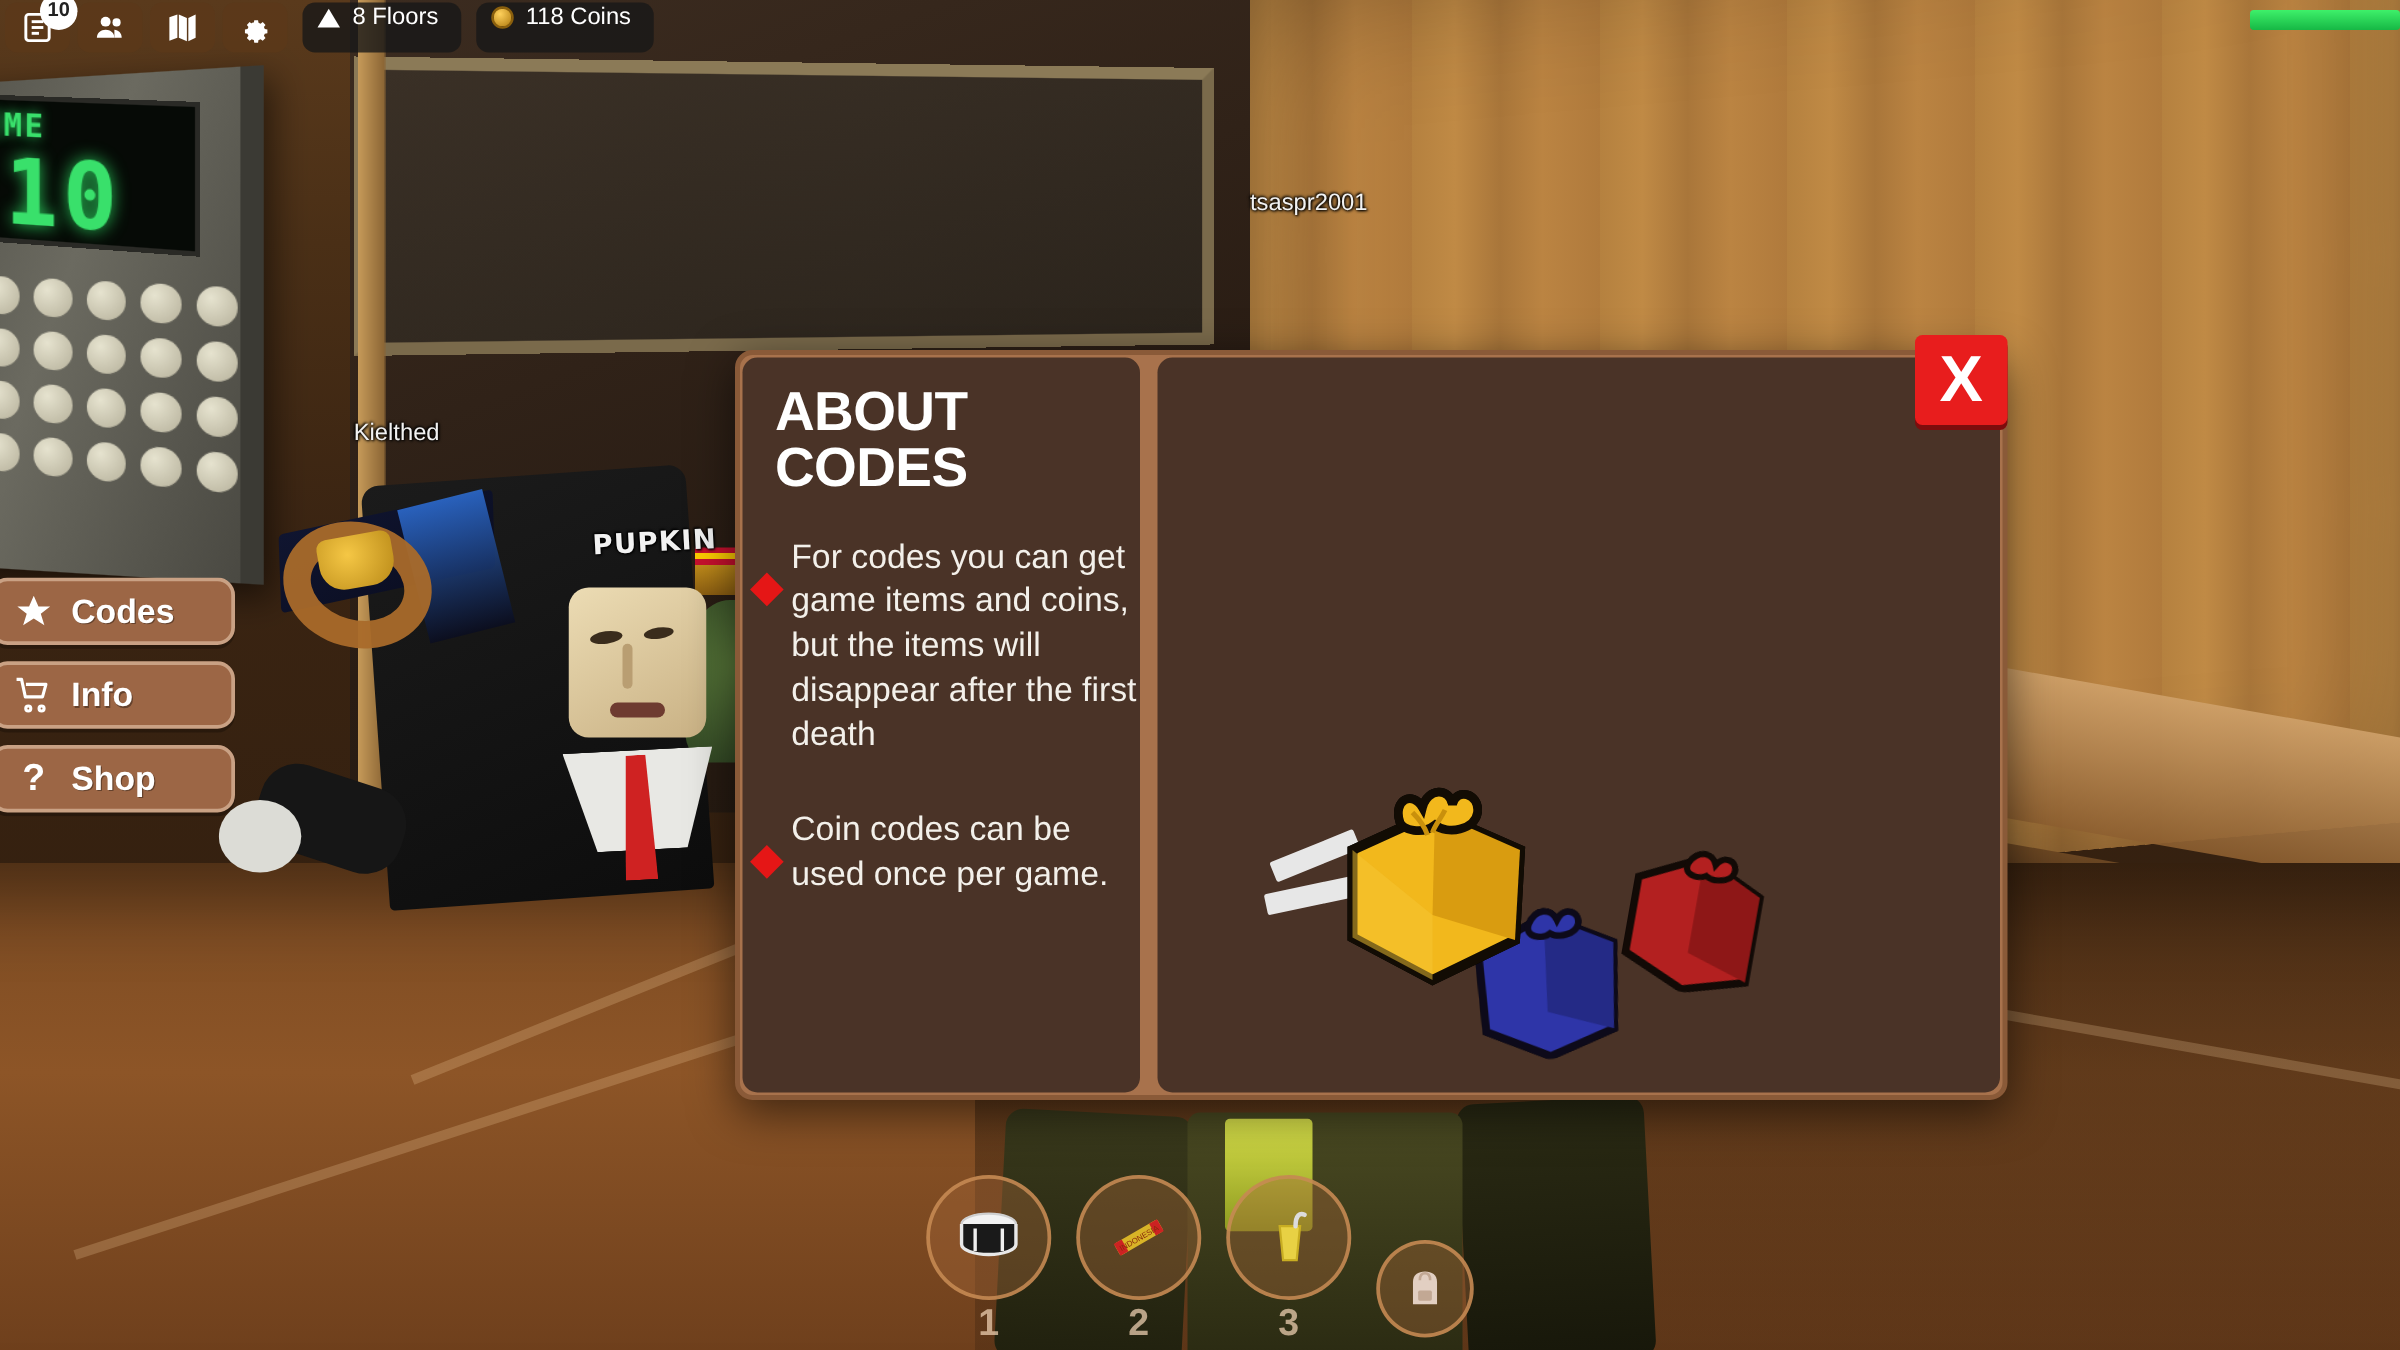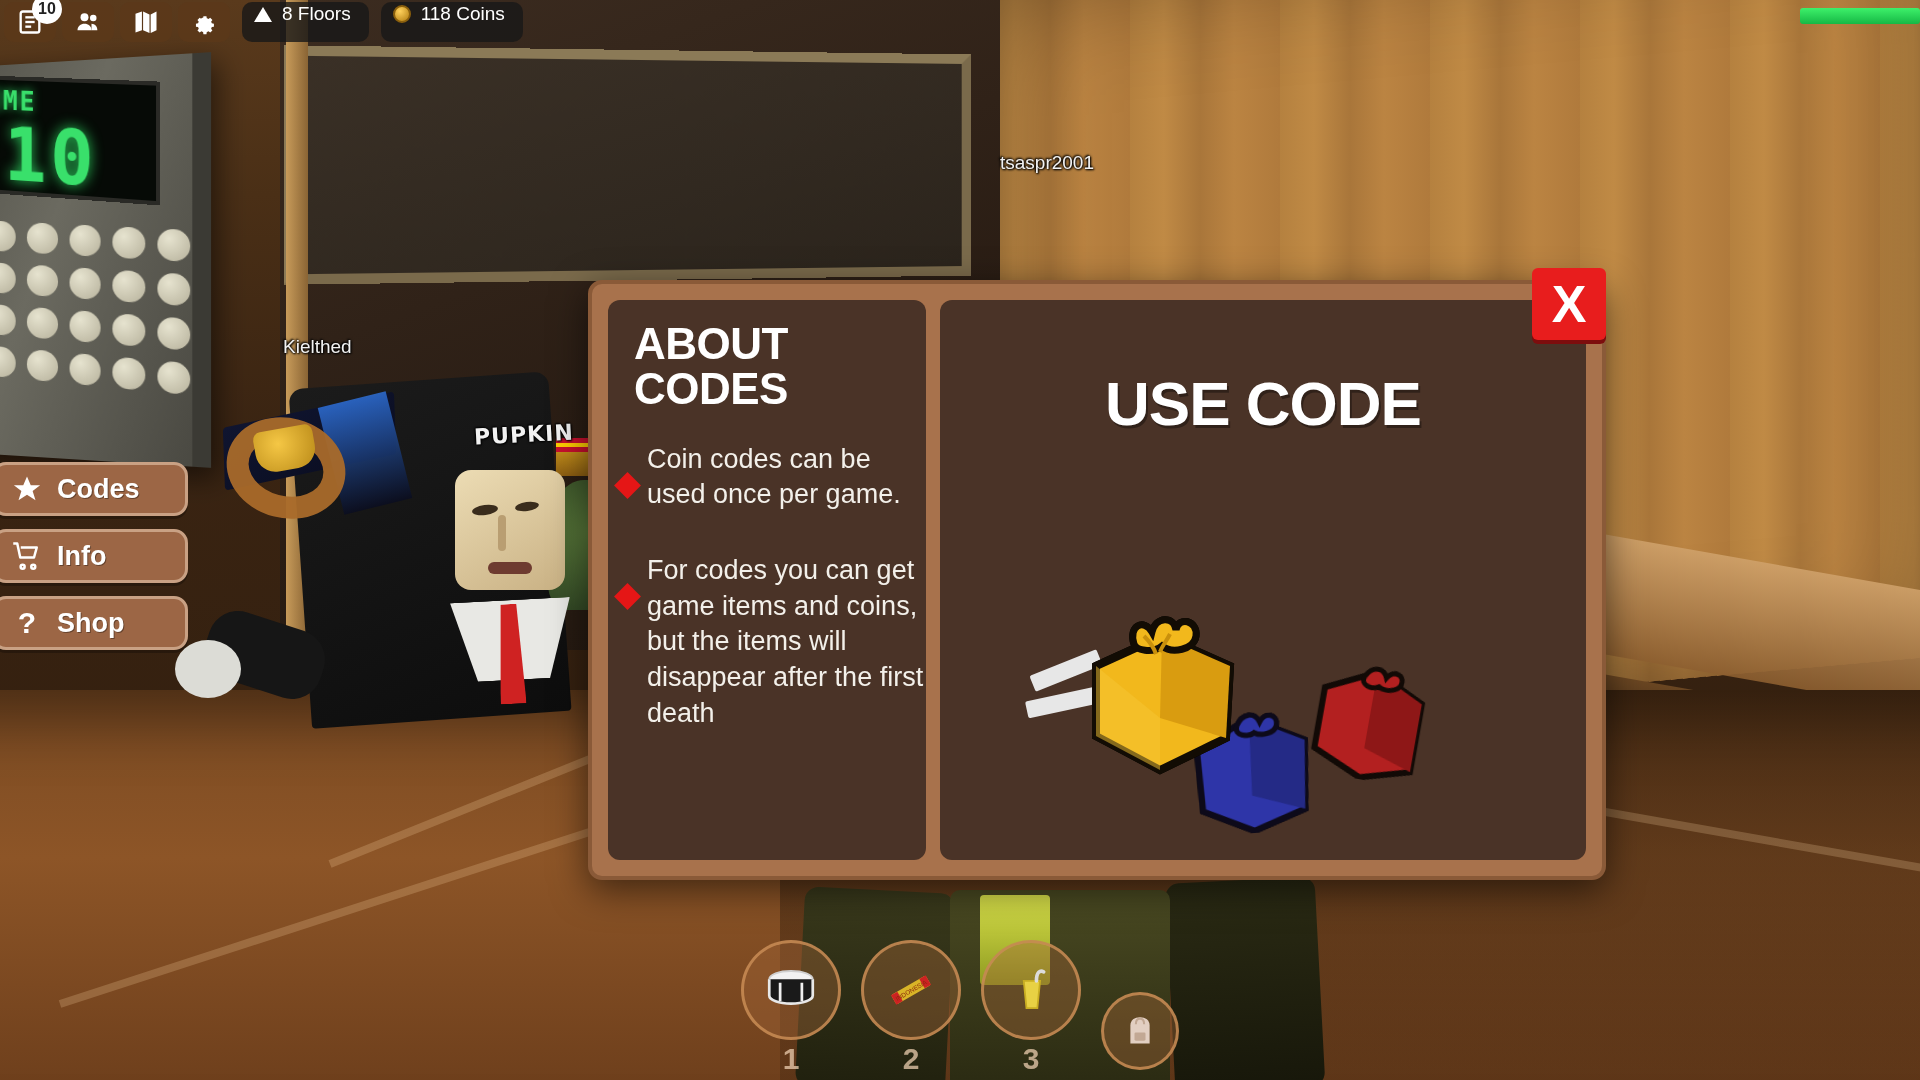--- a/index.html
+++ b/index.html
@@ -232,21 +232,21 @@
   .slot .num { color: rgba(235,205,175,.75); font-size: 30px; font-weight: 600; line-height: 1; }
 
   
   .modal {
     position: absolute; left: 588px; top: 280px;
     width: 1018px; height: 600px;
     background: #a8724c;
     border: 4px solid #8a5a38;
     border-radius: 14px;
     box-shadow: 0 10px 36px rgba(0,0,0,.55);
-    display: flex; gap: 14px; padding: 16px;
+    display: flex; gap: 14px; padding: 2px;
   }
   .panel {
     background: #4a3327;
     border-radius: 12px;
   }
   .panel-left { width: 318px; padding: 22px 0 0 0; position: relative; }
   .panel-right { flex: 1; position: relative; }
 
   .about-title {
     color: #fff; font-size: 44px; font-weight: 700; line-height: 1.02;
@@ -498,31 +498,30 @@
   </div>
 
   <div class="modal">
 
     <div class="panel panel-left">
       <div class="about-title">ABOUT
 CODES</div>
       <div class="bullets">
         <div class="bullet">
           <span class="dia"></span>
-          <span class="btxt">Coin codes can be used once per game.</span>
+          <span class="btxt">For codes you can get game items and coins, but the items will disappear after the first death</span>
         </div>
         <div class="bullet">
           <span class="dia"></span>
-          <span class="btxt">For codes you can get game items and coins, but the items will disappear after the first death</span>
+          <span class="btxt">Coin codes can be used once per game.</span>
         </div>
       </div>
     </div>
 
     <div class="panel panel-right">
-      <div class="use-title">USE CODE</div>
 
 
       <div class="gifts">
         <div class="confetti" style="left:0px;top:56px;width:72px;height:17px;transform:rotate(-22deg);"></div>
         <div class="confetti" style="left:-4px;top:88px;width:72px;height:17px;transform:rotate(-12deg);"></div>
 
         <div class="gift" style="left:278px;top:56px;width:122px;height:118px;transform:rotate(10deg);">
           <svg viewBox="0 0 120 120" width="122" height="118">
             <path d="M10 34 L60 10 L110 34 L110 104 L60 118 L10 96 Z" fill="#b32020" stroke="#120a06" stroke-width="6"></path>
             <path d="M60 10 L110 34 L110 104 L60 88 Z" fill="#8e1717"></path>

